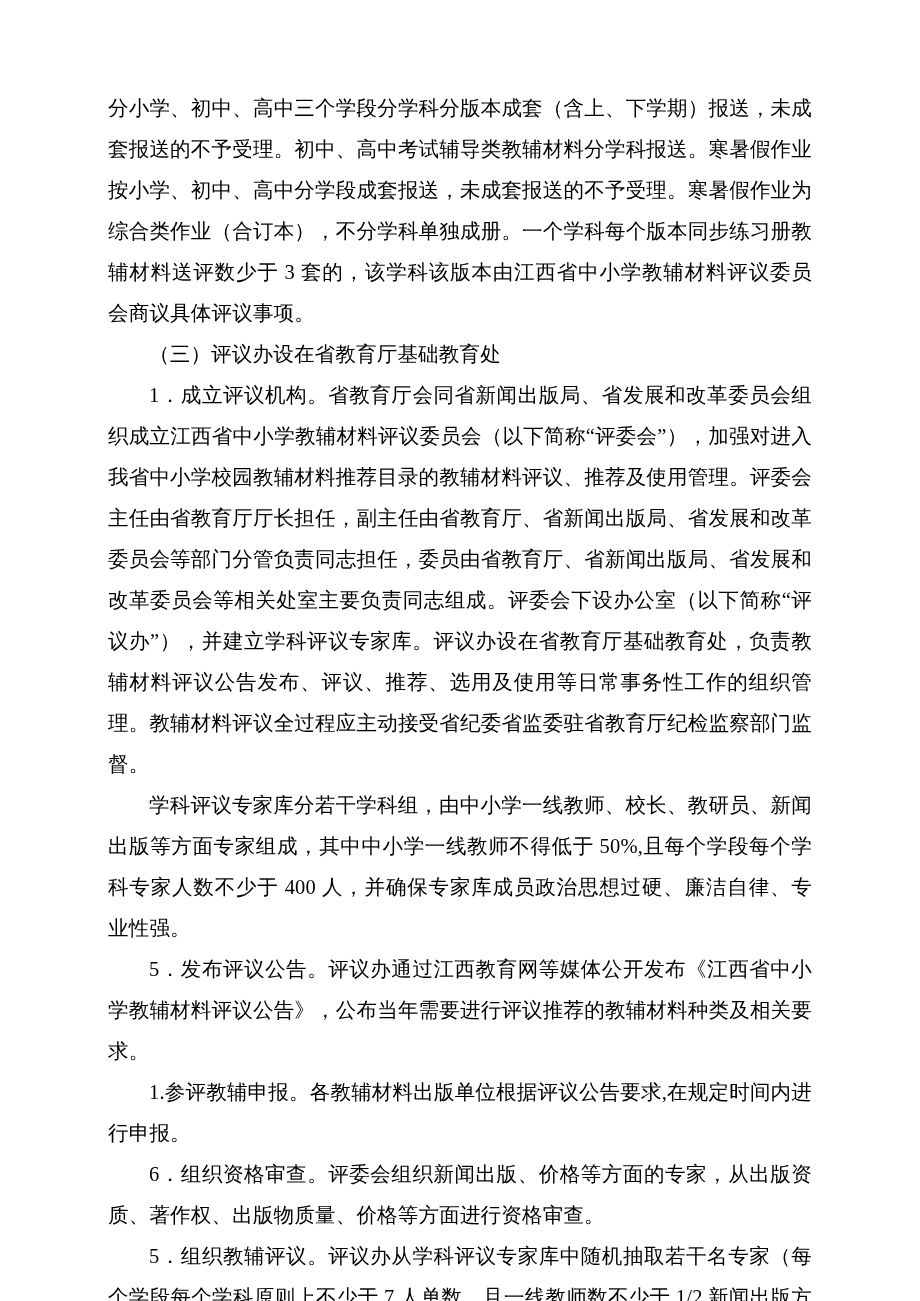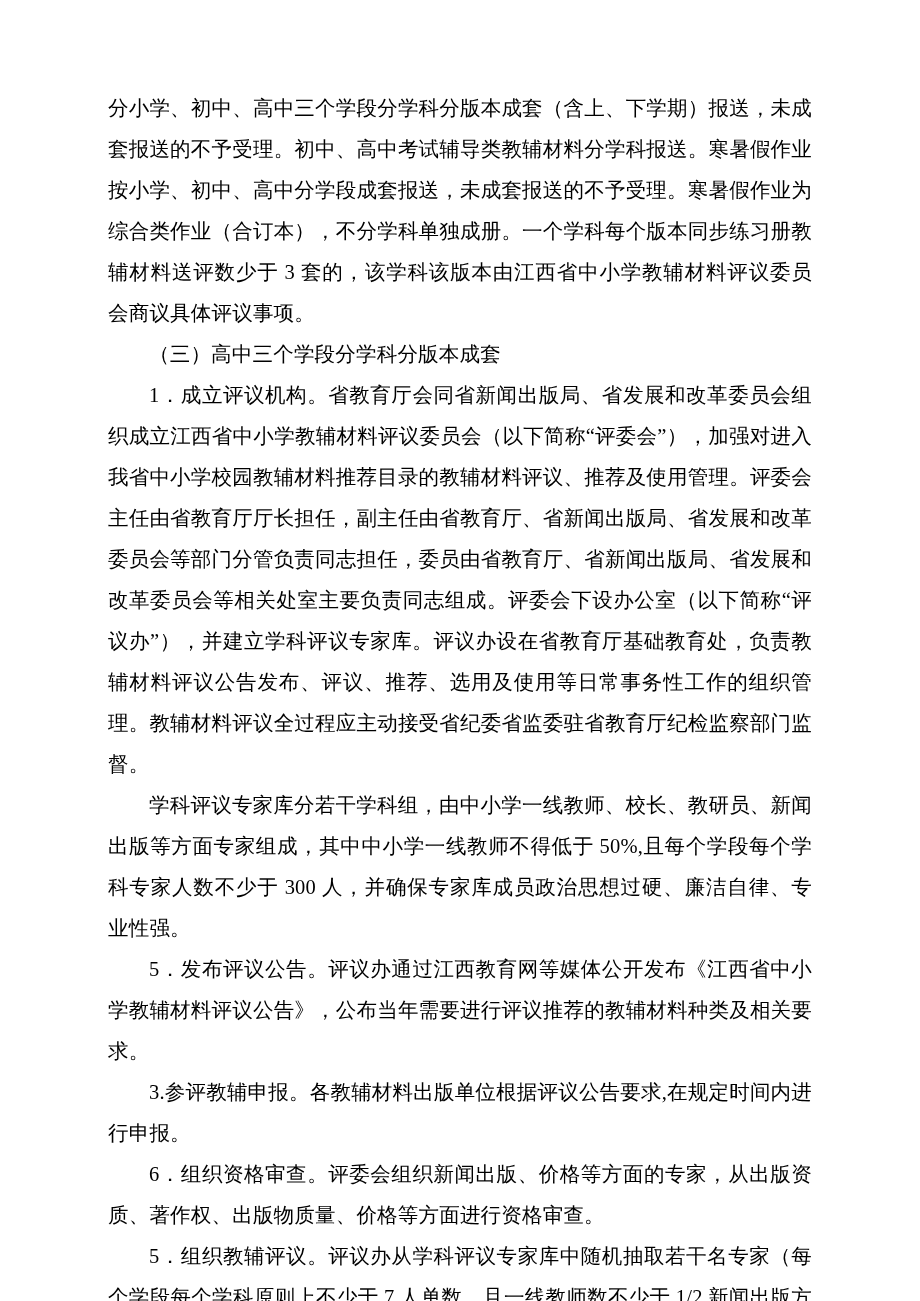--- a/index.html
+++ b/index.html
@@ -39,21 +39,21 @@
     padding: 0;
     text-indent: 0;
   }
 </style>
 </head>
 <body>
 
 <div class="page">
   <div class="doc-body">
     <p class="flush">分小学、初中、高中三个学段分学科分版本成套（含上、下学期）报送，未成套报送的不予受理。初中、高中考试辅导类教辅材料分学科报送。寒暑假作业按小学、初中、高中分学段成套报送，未成套报送的不予受理。寒暑假作业为综合类作业（合订本），不分学科单独成册。一个学科每个版本同步练习册教辅材料送评数少于 3 套的，该学科该版本由江西省中小学教辅材料评议委员会商议具体评议事项。</p>
-    <p class="para">（三）高中三个学段分学科分版本成套</p>
+    <p class="para">（三）评议办设在省教育厅基础教育处</p>
     <p class="para">1．成立评议机构。省教育厅会同省新闻出版局、省发展和改革委员会组织成立江西省中小学教辅材料评议委员会（以下简称“评委会”），加强对进入我省中小学校园教辅材料推荐目录的教辅材料评议、推荐及使用管理。评委会主任由省教育厅厅长担任，副主任由省教育厅、省新闻出版局、省发展和改革委员会等部门分管负责同志担任，委员由省教育厅、省新闻出版局、省发展和改革委员会等相关处室主要负责同志组成。评委会下设办公室（以下简称“评议办”），并建立学科评议专家库。评议办设在省教育厅基础教育处，负责教辅材料评议公告发布、评议、推荐、选用及使用等日常事务性工作的组织管理。教辅材料评议全过程应主动接受省纪委省监委驻省教育厅纪检监察部门监督。</p>
-    <p class="para">学科评议专家库分若干学科组，由中小学一线教师、校长、教研员、新闻出版等方面专家组成，其中中小学一线教师不得低于 50%,且每个学段每个学科专家人数不少于 300 人，并确保专家库成员政治思想过硬、廉洁自律、专业性强。</p>
+    <p class="para">学科评议专家库分若干学科组，由中小学一线教师、校长、教研员、新闻出版等方面专家组成，其中中小学一线教师不得低于 50%,且每个学段每个学科专家人数不少于 400 人，并确保专家库成员政治思想过硬、廉洁自律、专业性强。</p>
     <p class="para">5．发布评议公告。评议办通过江西教育网等媒体公开发布《江西省中小学教辅材料评议公告》，公布当年需要进行评议推荐的教辅材料种类及相关要求。</p>
-    <p class="para">3.参评教辅申报。各教辅材料出版单位根据评议公告要求,在规定时间内进行申报。</p>
+    <p class="para">1.参评教辅申报。各教辅材料出版单位根据评议公告要求,在规定时间内进行申报。</p>
     <p class="para">6．组织资格审查。评委会组织新闻出版、价格等方面的专家，从出版资质、著作权、出版物质量、价格等方面进行资格审查。</p>
     <p class="para">5．组织教辅评议。评议办从学科评议专家库中随机抽取若干名专家（每个学段每个学科原则上不少于 7 人单数，且一线教师数不少于 1/2,新闻出版方面专家不少于 1 人）,组成学科评议组。学科评议组从思想性、科学性、知识性、适用性等方面，坚持公平公正原则，对资格审查合格的教辅材料，按照教辅材料评议标准及要求开展审读，进行初评排序，并提出初评意见，提交评委会审议。专家抽取和评审全过程实行封闭管理。</p>
   </div>
 </div>
 
 </body></html>

